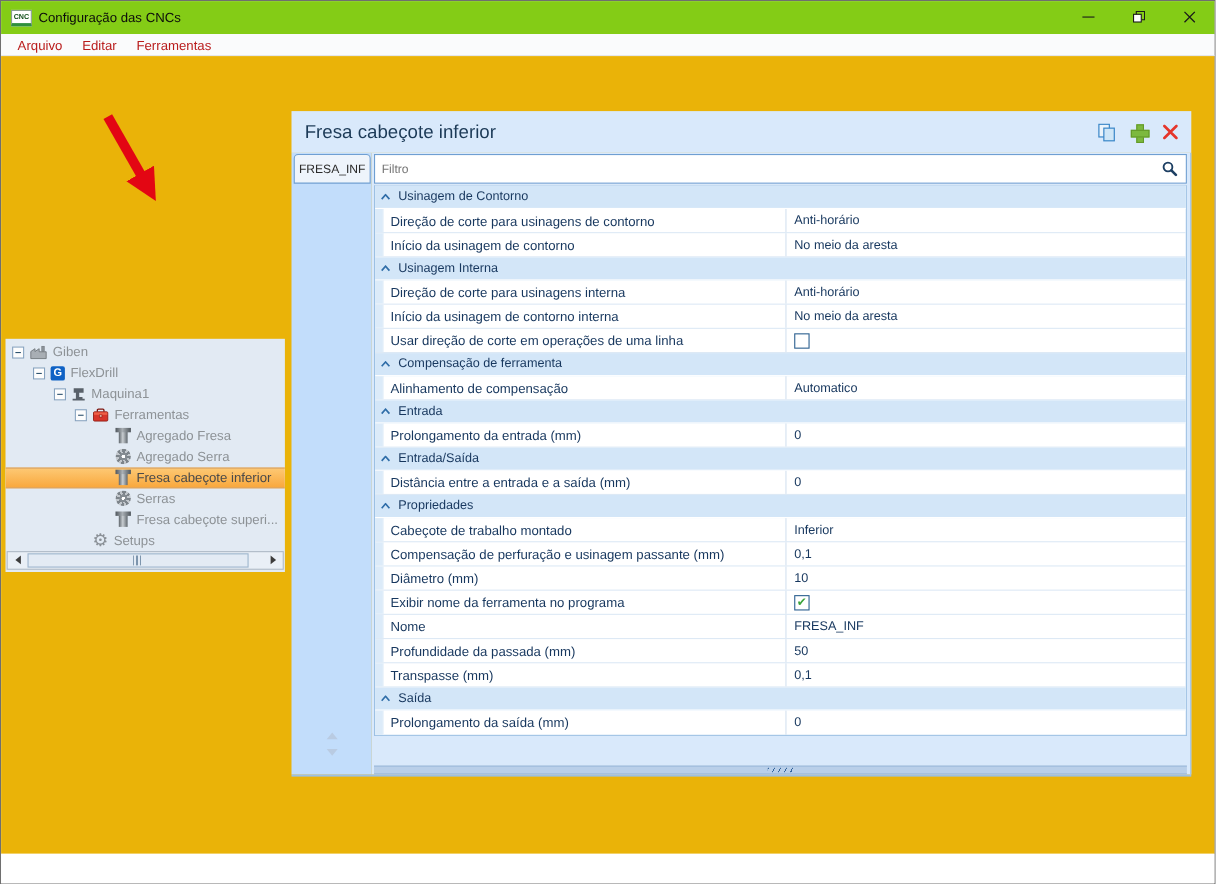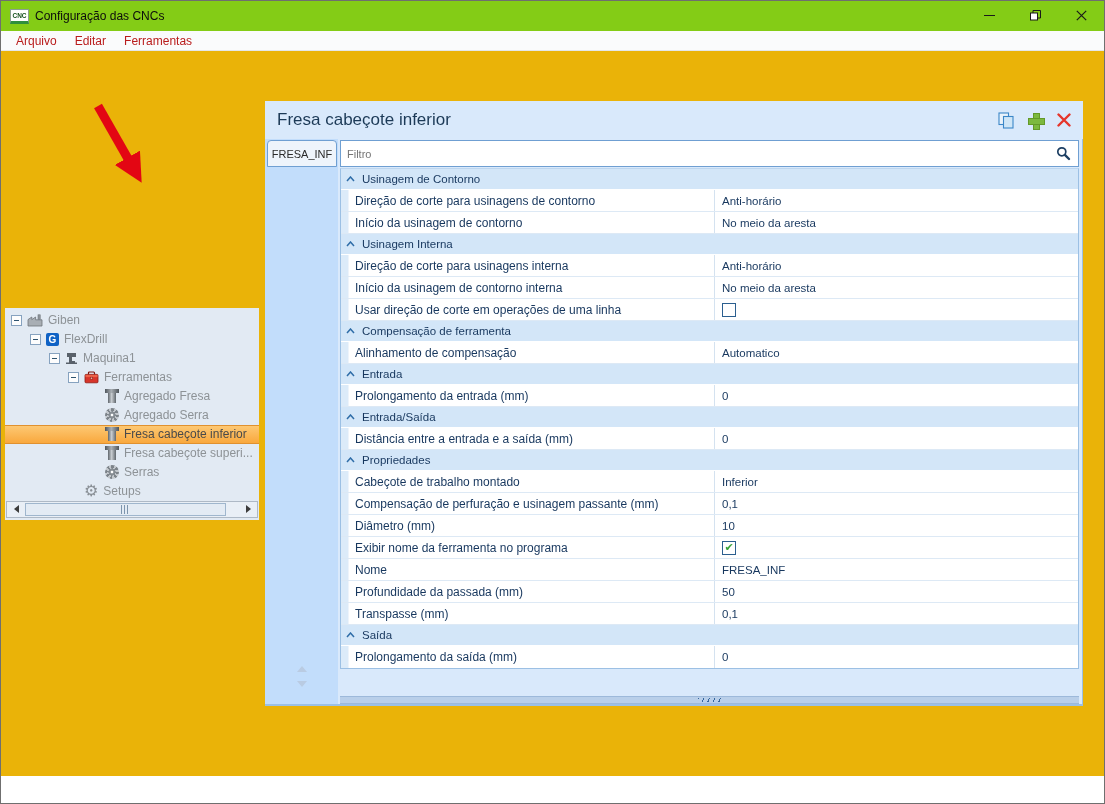--- a/index.html
+++ b/index.html
@@ -189,30 +189,30 @@
 
         <div class="titem selected" style="padding-left:100px">
           <span class="ticon">
               <span class="icon-mill"></span>
             </span>
           <span>Fresa cabeçote inferior</span>
         </div>
 
         <div class="titem" style="padding-left:100px">
           <span class="ticon">
+              <span class="icon-saw"></span>
+            </span>
+          <span>Serras</span>
+        </div>
+
+        <div class="titem" style="padding-left:100px">
+          <span class="ticon">
               <span class="icon-mill"></span>
             </span>
           <span>Fresa cabeçote superi...</span>
-        </div>
-
-        <div class="titem" style="padding-left:100px">
-          <span class="ticon">
-              <span class="icon-saw"></span>
-            </span>
-          <span>Serras</span>
         </div>
 
         <div class="titem" style="padding-left:79px">
           <span class="ticon">
               <span class="icon-gear">⚙</span>
             </span>
           <span>Setups</span>
         </div>
 
       </div>

